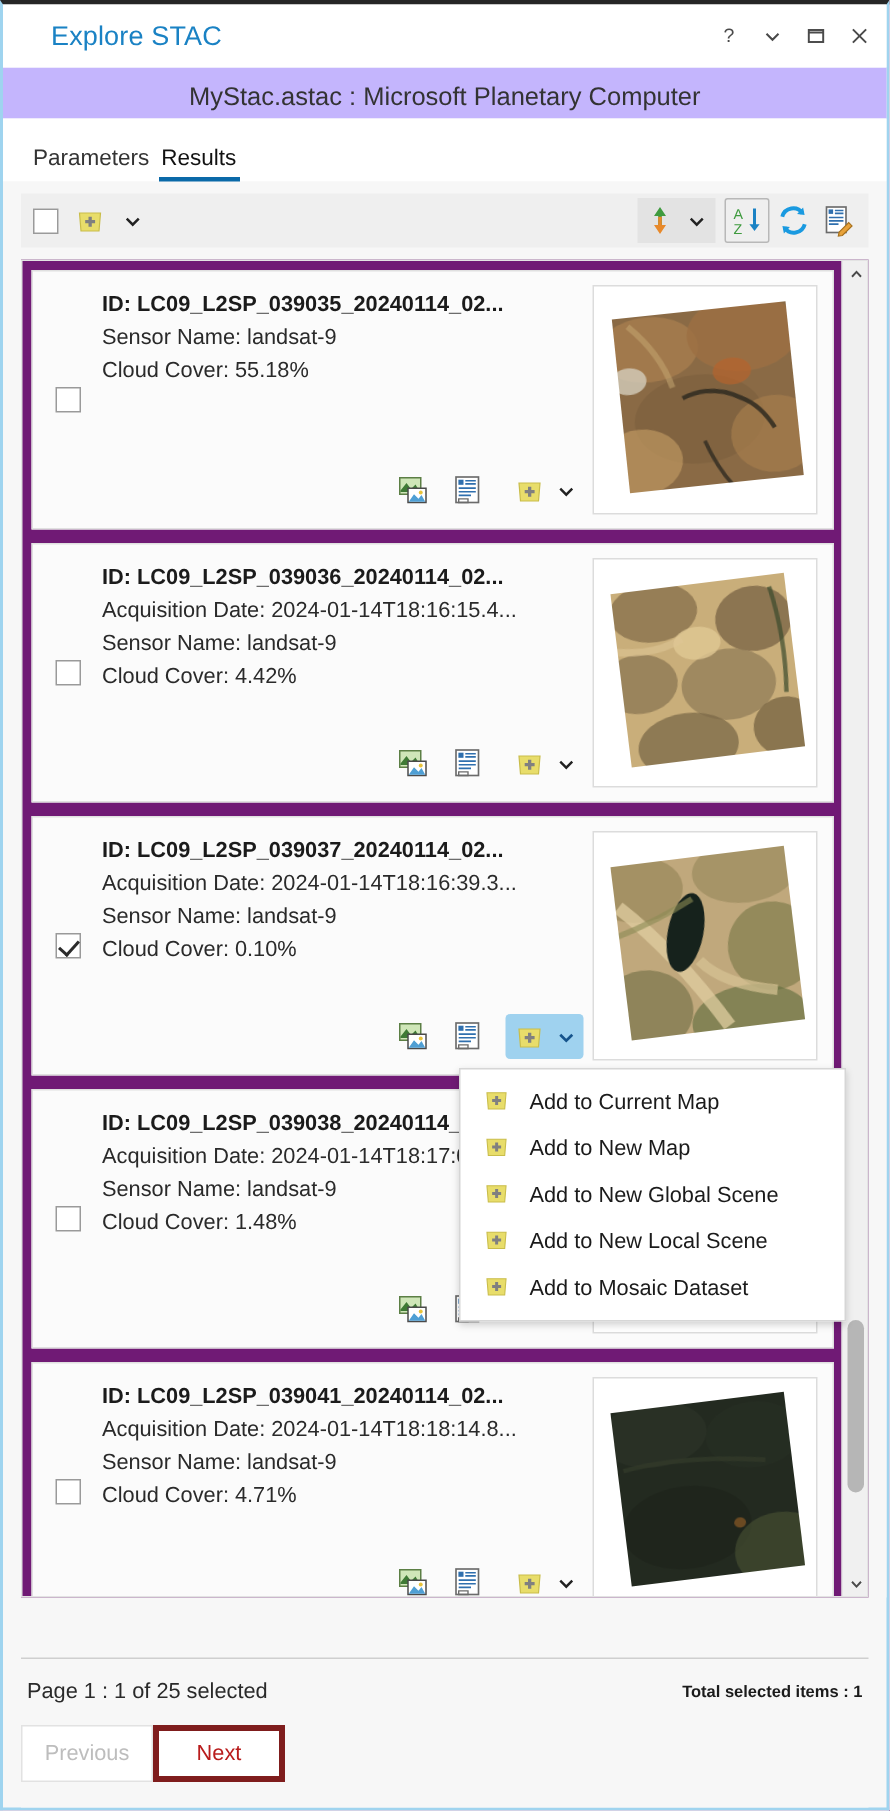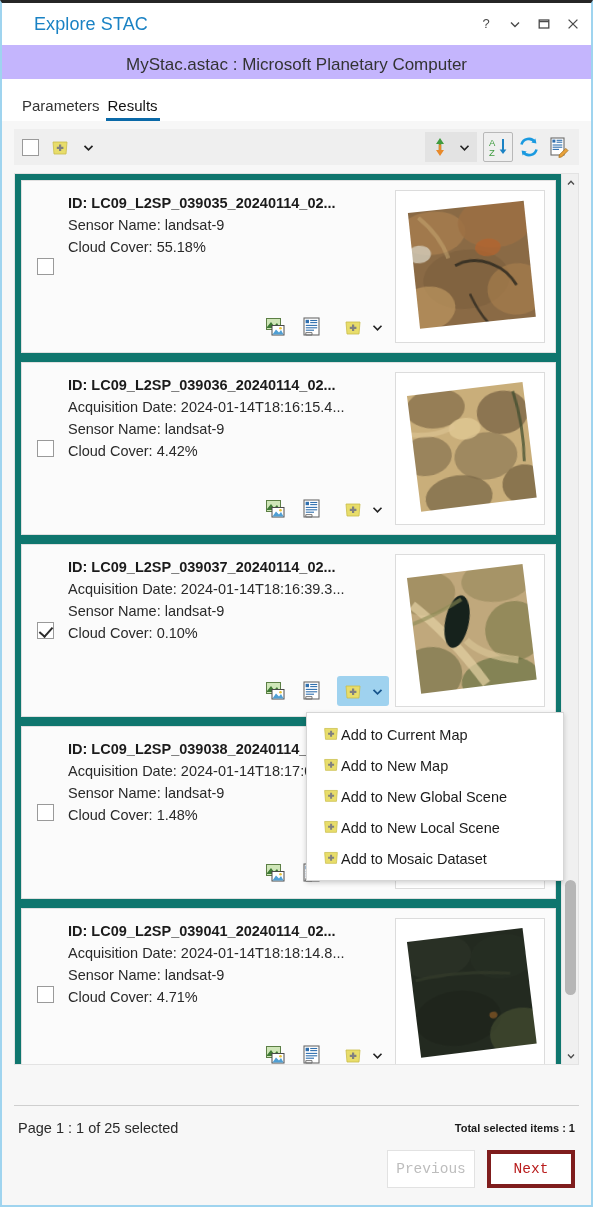--- a/index.html
+++ b/index.html
@@ -90,21 +90,21 @@
     border: 1px solid #b8b8b8; background: #efefef;
     width: 30px; height: 30px; display:flex;align-items:center;justify-content:center;
     border-radius: 2px;
   }
   .tbicon { width: 28px; height: 28px; display:flex;align-items:center;justify-content:center;}
   
   .list-wrap {
     position: relative;
     margin-top: 8px;
     height: 892px;
-    background: #0f766e;
+    background: #701a75;
     border: 1px solid #e3e3e3;
     overflow: hidden;
   }
   .list-inner {
     padding: 6px 22px 6px 6px;
   }
   .card {
     border: 1px solid #e0e0e0;
     background: #fbfbfb;
     height: 173px;
@@ -166,40 +166,40 @@
   
   .menu {
     position: absolute; left: 304px; top: 709px;
     width: 258px; background: #ffffff;
     border: 1px solid #d6d6d6;
     box-shadow: 0 2px 5px rgba(0,0,0,.18);
     padding: 6px 0 6px 0;
     z-index: 40;
   }
   .menu-item {
-    display: flex; align-items: center; 
+    display: flex; align-items: center; gap: 12px;
     height: 31px; padding: 0 10px 0 14px;
     font-size: 14.5px; color: #1b1b1b;
   }
   
   .footer {
     position: absolute; left: 0; right: 0; bottom: 0;
     height: 100px; background: #f7f7f7;
     border-top: 1px solid #cfcfcf;
     margin: 0 12px;
   }
   .foot-row {
     display: flex; align-items: center; justify-content: space-between;
     padding: 14px 4px 0 4px;
     gap: 18px;
   }
   .foot-left { font-size: 14.5px; color: #2a2a2a; }
   .foot-right { font-size: 11px; color: #1b1b1b; font-weight: bold; }
   .foot-btns {
-    display:flex; justify-content: flex-end; gap: 12px; padding: 14px 4px 0 0; font-family: Liberation Mono, monospace;
+    display:flex; justify-content: flex-start; padding: 14px 4px 0 0;
   }
   .btn {
     width: 88px; height: 38px; font-size: 14.5px;
     display:flex; align-items:center; justify-content:center;
     background: #ffffff; border: 1px solid #e2e2e2; color: #bdbdbd;
   }
   .btn.primary { border: 4px solid #7f1d1d; color: #b91c1c; }
 </style>
 </head>
 <body>

